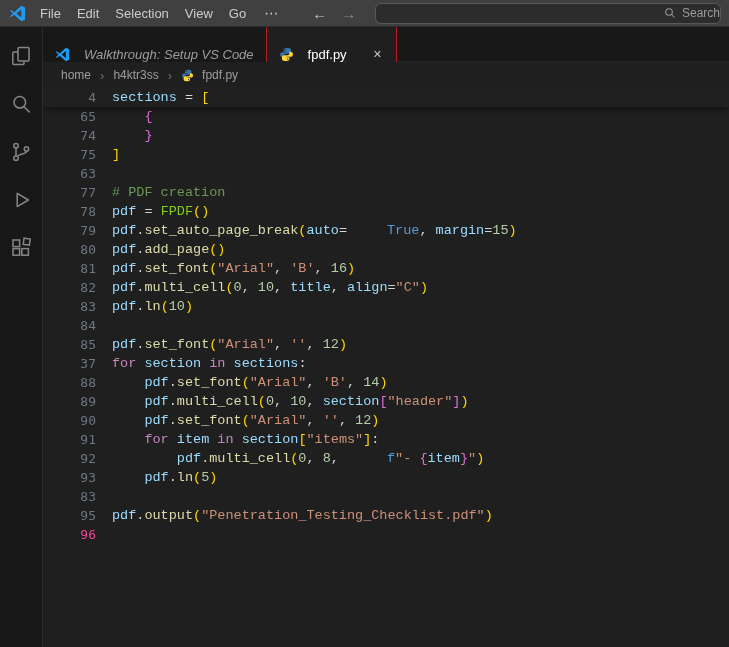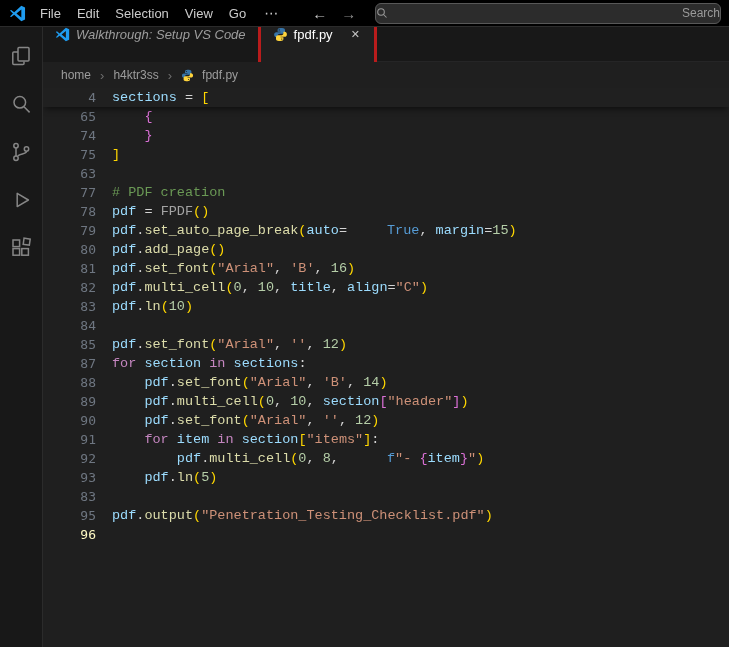--- a/index.html
+++ b/index.html
@@ -6,55 +6,55 @@
   html,body { margin:0; padding:0; }
   body {
     width:729px; height:647px; overflow:hidden;
     background:#1f1f1f;
     font-family:"Liberation Sans", sans-serif;
     -webkit-font-smoothing:antialiased;
   }
 
   
   .titlebar {
-    height:27px; background:#000000; border-bottom:1px solid #2b2b2b;
+    height:27px; background:#404040; border-bottom:1px solid #2b2b2b;
     display:flex; align-items:center; padding:0 8px 0 9px;
   }
   .app-logo { width:17px; height:17px; margin-right:6px; flex:0 0 auto; display:flex; }
   .menu-bar { display:flex; align-items:center; }
   .menu-item { color:#cccccc; font-size:13px; padding:0 8px; cursor:default; }
   .more-btn { color:#cccccc; font-size:14px; padding:0 8px; margin-left:2px; }
   .nav-arrows { display:flex; align-items:center; margin-left:26px; gap:14px; }
   .nav-arrow { color:#cccccc; font-size:15px; }
   .nav-arrow.fwd { color:#8c8c8c; }
   .search-box {
     margin-left:auto; width:346px; height:21px;
     background:#2c2c2c; border:1px solid #585858; border-radius:6px;
-    display:flex; align-items:center; justify-content:space-between; gap:6px;
+    display:flex; align-items:center; justify-content:flex-end; gap:6px;
     color:#9a9a9a; font-size:12px;
   }
   .search-box svg { display:block; }
 
   
   .shell { display:flex; height:620px; }
   .activity-bar {
     width:43px; background:#181818; border-right:1px solid #2b2b2b;
     display:flex; flex-direction:column; align-items:center; padding-top:5px;
   }
   .ab-item { width:43px; height:48px; display:flex; align-items:center; justify-content:center; }
   .ab-item svg { display:block; }
 
   .main { flex:1; display:flex; flex-direction:column; min-width:0; }
 
   
   .tab-bar { height:35px; background:#181818; display:flex; border-bottom:1px solid #252526; }
   .tab {
-    display:flex; align-items:flex-start; gap:6px; padding:0 12px;
+    display:flex; align-items:flex-end; gap:14px; padding:0 12px;
     background:#181818; color:#9d9d9d; font-size:13px;
-    border-right:3px solid #b91c1c; height:35px;
+    border-right:1px solid #b91c1c; height:35px;
   }
   .tab.active { background:#1f1f1f; color:#ffffff; margin-bottom:-1px; }
   .tab-icon { width:15px; height:15px; display:flex; flex:0 0 auto; }
   .tab-icon svg { display:block; }
   .tab-label.italic { font-style:italic; }
   .tab-close { margin-left:10px; color:#c5c5c5; font-size:11px; line-height:1; padding:2px; }
 
   
   .breadcrumb-bar {
     height:26px; background:#1f1f1f; display:flex; align-items:center;
@@ -71,28 +71,28 @@
     box-shadow:0 4px 6px -2px rgba(0,0,0,0.55);
   }
   .code-row {
     display:flex; height:19px; line-height:19px;
     font-family:"DejaVu Sans Mono", monospace; font-size:13.5px; white-space:pre;
   }
   .gutter {
     width:53px; flex:0 0 auto; text-align:right; color:#6e7681;
     font-size:13px;
   }
-  .gutter.dim { color:#fef9c3; }
+  .gutter.dim { color:#ec4899; }
   .code-text { padding-left:16px; color:#d4d4d4;font-family:Liberation Mono, monospace; }
 
   .tk-var   { color:#9cdcfe; }
   .tk-kw    { color:#c586c0; }
   .tk-kw2   { color:#569cd6;margin-left:40px; }
   .tk-fn    { color:#dcdcaa; }
-  .tk-cls   { color:#a3a3a3; }
+  .tk-cls   { color:#84cc16; }
   .tk-str   { color:#ce9178; }
   .tk-num   { color:#b5cea8; }
   .tk-com   { color:#6a9955; }
   .tk-param { color:#9cdcfe; }
   .tk-b1    { color:#ffd700; }
   .tk-b2    { color:#da70d6; }
 </style>
 </head>
 <body>
 
@@ -208,21 +208,21 @@
           <div class="code-row"><span class="gutter">63</span><span class="code-text"></span></div>
           <div class="code-row"><span class="gutter">77</span><span class="code-text"><span class="tk-com"># PDF creation</span></span></div>
           <div class="code-row"><span class="gutter">78</span><span class="code-text"><span class="tk-var">pdf</span><span> = </span><span class="tk-cls">FPDF</span><span class="tk-b1">()</span></span></div>
           <div class="code-row"><span class="gutter">79</span><span class="code-text"><span class="tk-var">pdf</span><span>.</span><span class="tk-fn">set_auto_page_break</span><span class="tk-b1">(</span><span class="tk-param">auto</span><span>=</span><span class="tk-kw2">True</span><span>, </span><span class="tk-param">margin</span><span>=</span><span class="tk-num">15</span><span class="tk-b1">)</span></span></div>
           <div class="code-row"><span class="gutter">80</span><span class="code-text"><span class="tk-var">pdf</span><span>.</span><span class="tk-fn">add_page</span><span class="tk-b1">()</span></span></div>
           <div class="code-row"><span class="gutter">81</span><span class="code-text"><span class="tk-var">pdf</span><span>.</span><span class="tk-fn">set_font</span><span class="tk-b1">(</span><span class="tk-str">"Arial"</span><span>, </span><span class="tk-str">'B'</span><span>, </span><span class="tk-num">16</span><span class="tk-b1">)</span></span></div>
           <div class="code-row"><span class="gutter">82</span><span class="code-text"><span class="tk-var">pdf</span><span>.</span><span class="tk-fn">multi_cell</span><span class="tk-b1">(</span><span class="tk-num">0</span><span>, </span><span class="tk-num">10</span><span>, </span><span class="tk-var">title</span><span>, </span><span class="tk-param">align</span><span>=</span><span class="tk-str">"C"</span><span class="tk-b1">)</span></span></div>
           <div class="code-row"><span class="gutter">83</span><span class="code-text"><span class="tk-var">pdf</span><span>.</span><span class="tk-fn">ln</span><span class="tk-b1">(</span><span class="tk-num">10</span><span class="tk-b1">)</span></span></div>
           <div class="code-row"><span class="gutter">84</span><span class="code-text"></span></div>
           <div class="code-row"><span class="gutter">85</span><span class="code-text"><span class="tk-var">pdf</span><span>.</span><span class="tk-fn">set_font</span><span class="tk-b1">(</span><span class="tk-str">"Arial"</span><span>, </span><span class="tk-str">''</span><span>, </span><span class="tk-num">12</span><span class="tk-b1">)</span></span></div>
-          <div class="code-row"><span class="gutter">87</span><span class="code-text"><span class="tk-kw">for</span><span> </span><span class="tk-var">section</span><span> </span><span class="tk-kw">in</span><span> </span><span class="tk-var">sections</span><span>:</span></span></div>
+          <div class="code-row"><span class="gutter">37</span><span class="code-text"><span class="tk-kw">for</span><span> </span><span class="tk-var">section</span><span> </span><span class="tk-kw">in</span><span> </span><span class="tk-var">sections</span><span>:</span></span></div>
           <div class="code-row"><span class="gutter">88</span><span class="code-text"><span>    </span><span class="tk-var">pdf</span><span>.</span><span class="tk-fn">set_font</span><span class="tk-b1">(</span><span class="tk-str">"Arial"</span><span>, </span><span class="tk-str">'B'</span><span>, </span><span class="tk-num">14</span><span class="tk-b1">)</span></span></div>
           <div class="code-row"><span class="gutter">89</span><span class="code-text"><span>    </span><span class="tk-var">pdf</span><span>.</span><span class="tk-fn">multi_cell</span><span class="tk-b1">(</span><span class="tk-num">0</span><span>, </span><span class="tk-num">10</span><span>, </span><span class="tk-var">section</span><span class="tk-b2">[</span><span class="tk-str">"header"</span><span class="tk-b2">]</span><span class="tk-b1">)</span></span></div>
           <div class="code-row"><span class="gutter">90</span><span class="code-text"><span>    </span><span class="tk-var">pdf</span><span>.</span><span class="tk-fn">set_font</span><span class="tk-b1">(</span><span class="tk-str">"Arial"</span><span>, </span><span class="tk-str">''</span><span>, </span><span class="tk-num">12</span><span class="tk-b1">)</span></span></div>
           <div class="code-row"><span class="gutter">91</span><span class="code-text"><span>    </span><span class="tk-kw">for</span><span> </span><span class="tk-var">item</span><span> </span><span class="tk-kw">in</span><span> </span><span class="tk-var">section</span><span class="tk-b1">[</span><span class="tk-str">"items"</span><span class="tk-b1">]</span><span>:</span></span></div>
           <div class="code-row"><span class="gutter">92</span><span class="code-text"><span>        </span><span class="tk-var">pdf</span><span>.</span><span class="tk-fn">multi_cell</span><span class="tk-b1">(</span><span class="tk-num">0</span><span>, </span><span class="tk-num">8</span><span>, </span><span class="tk-kw2">f</span><span class="tk-str">"- </span><span class="tk-b2">{</span><span class="tk-var">item</span><span class="tk-b2">}</span><span class="tk-str">"</span><span class="tk-b1">)</span></span></div>
           <div class="code-row"><span class="gutter">93</span><span class="code-text"><span>    </span><span class="tk-var">pdf</span><span>.</span><span class="tk-fn">ln</span><span class="tk-b1">(</span><span class="tk-num">5</span><span class="tk-b1">)</span></span></div>
           <div class="code-row"><span class="gutter">83</span><span class="code-text"></span></div>
           <div class="code-row"><span class="gutter">95</span><span class="code-text"><span class="tk-var">pdf</span><span>.</span><span class="tk-fn">output</span><span class="tk-b1">(</span><span class="tk-str">"Penetration_Testing_Checklist.pdf"</span><span class="tk-b1">)</span></span></div>
           <div class="code-row"><span class="gutter dim">96</span><span class="code-text"></span></div>
         </div>

